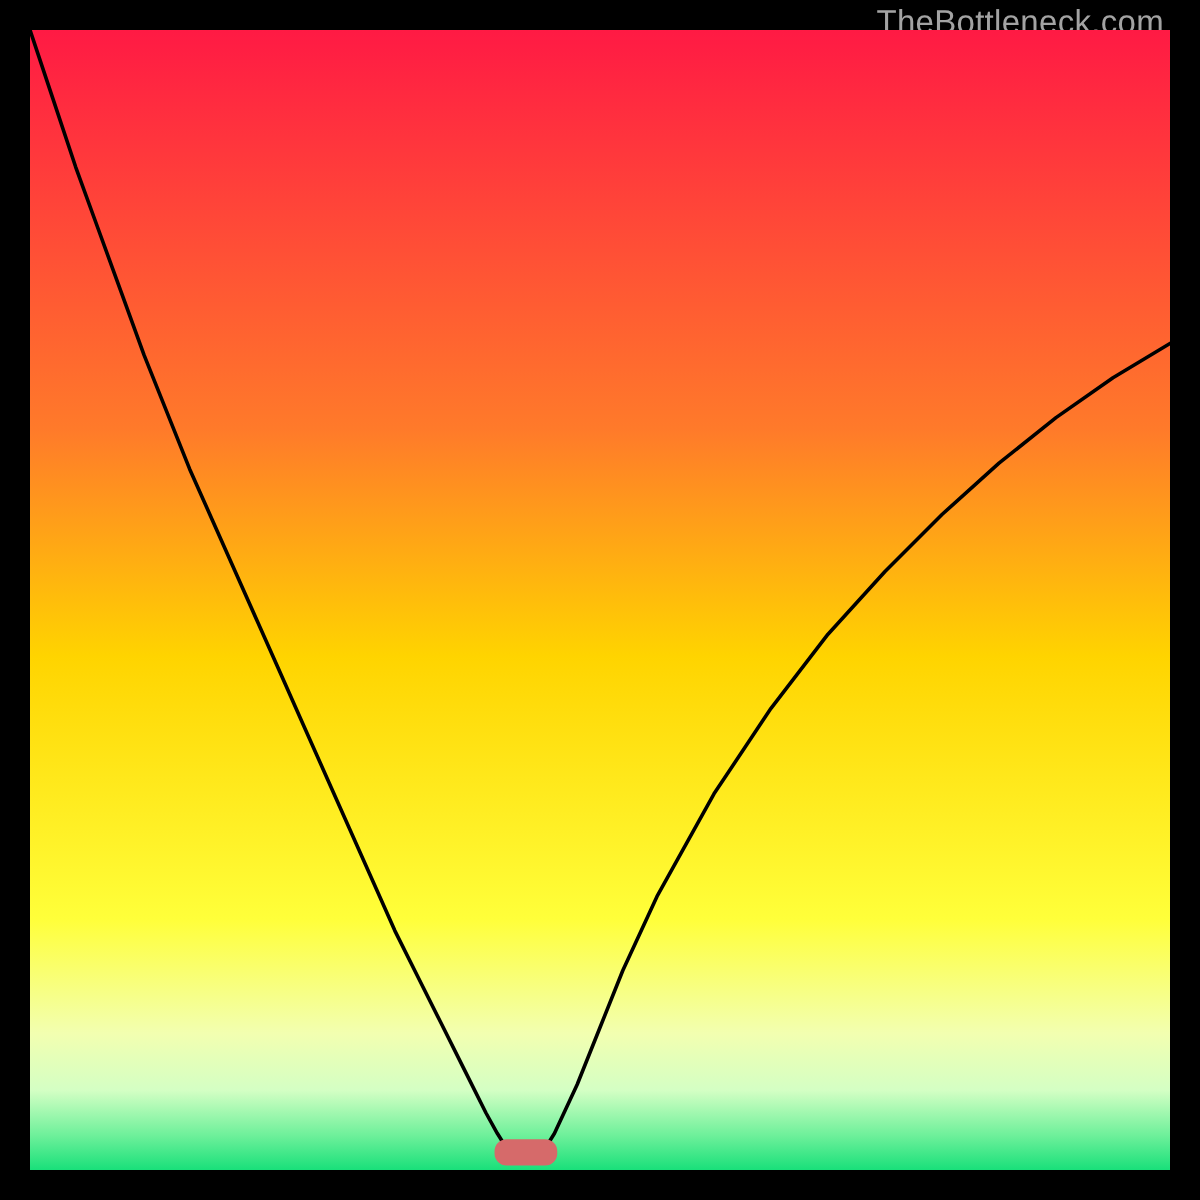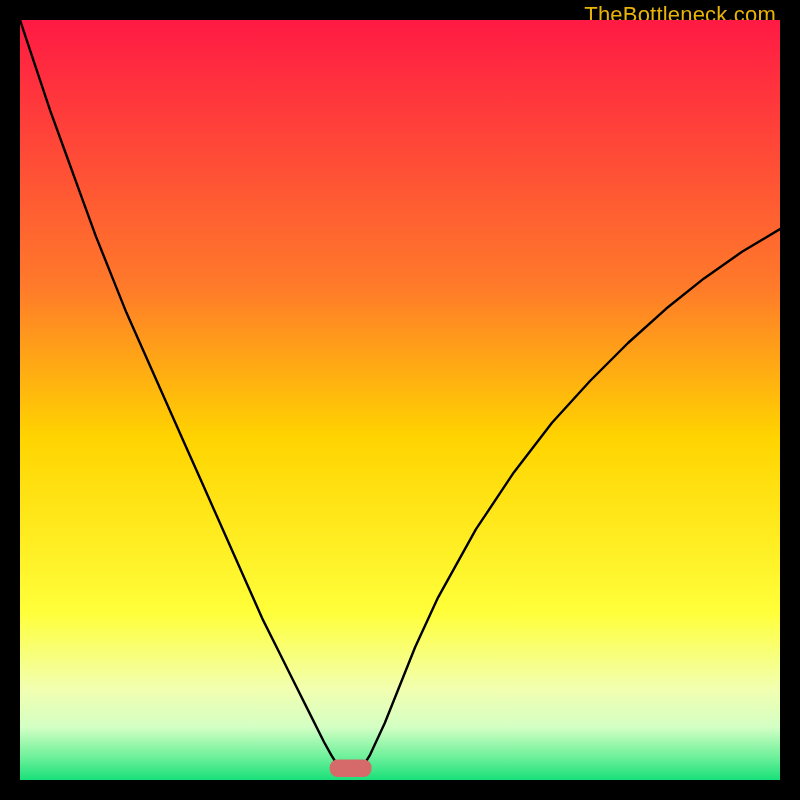--- a/index.html
+++ b/index.html
@@ -23,21 +23,21 @@
     position: absolute;
     left: 0;
     top: 0;
     width: 760px;
     height: 760px;
   }
   .watermark {
     position: absolute;
     top: 2px;
     right: 24px;
-    color: #eab308;
+    color: #a3a3a3;
     font-size: 22px;
     font-weight: 500;
     letter-spacing: 0.2px;
     user-select: none;
   }
 </style>
 </head>
 <body>
 
 <div class="watermark">TheBottleneck.com</div>

